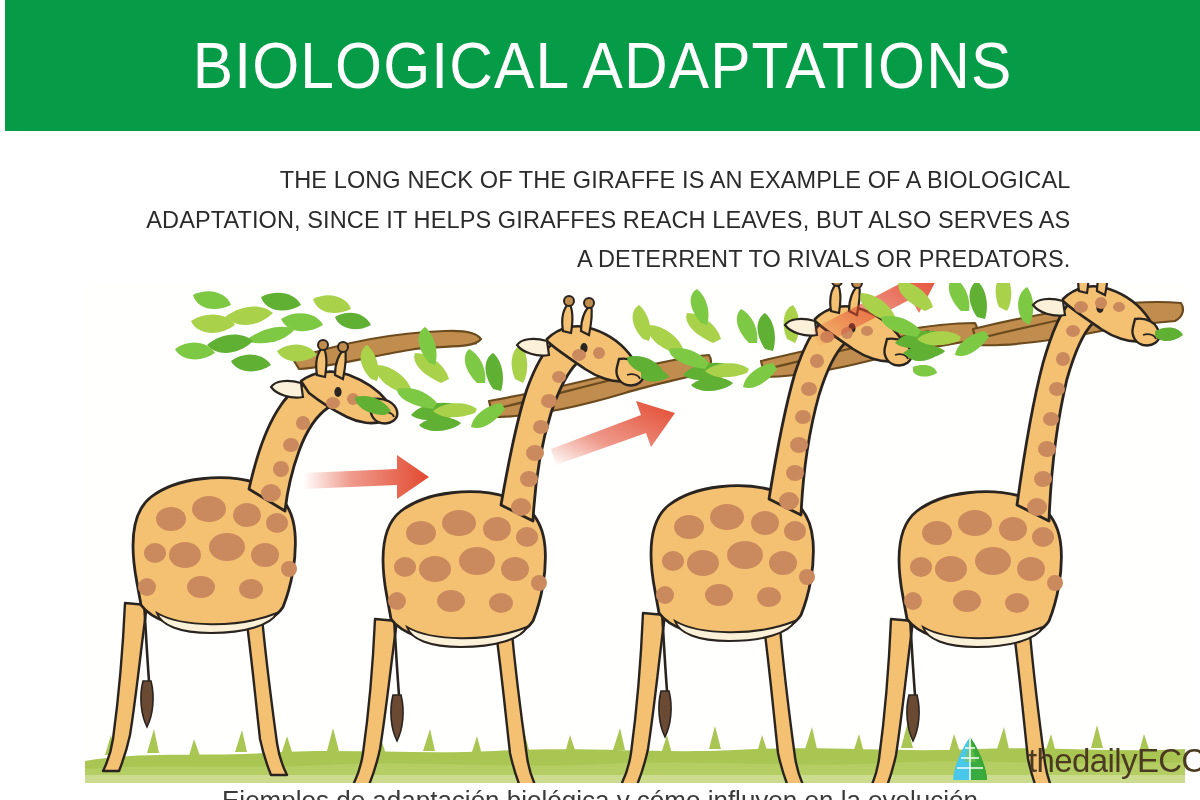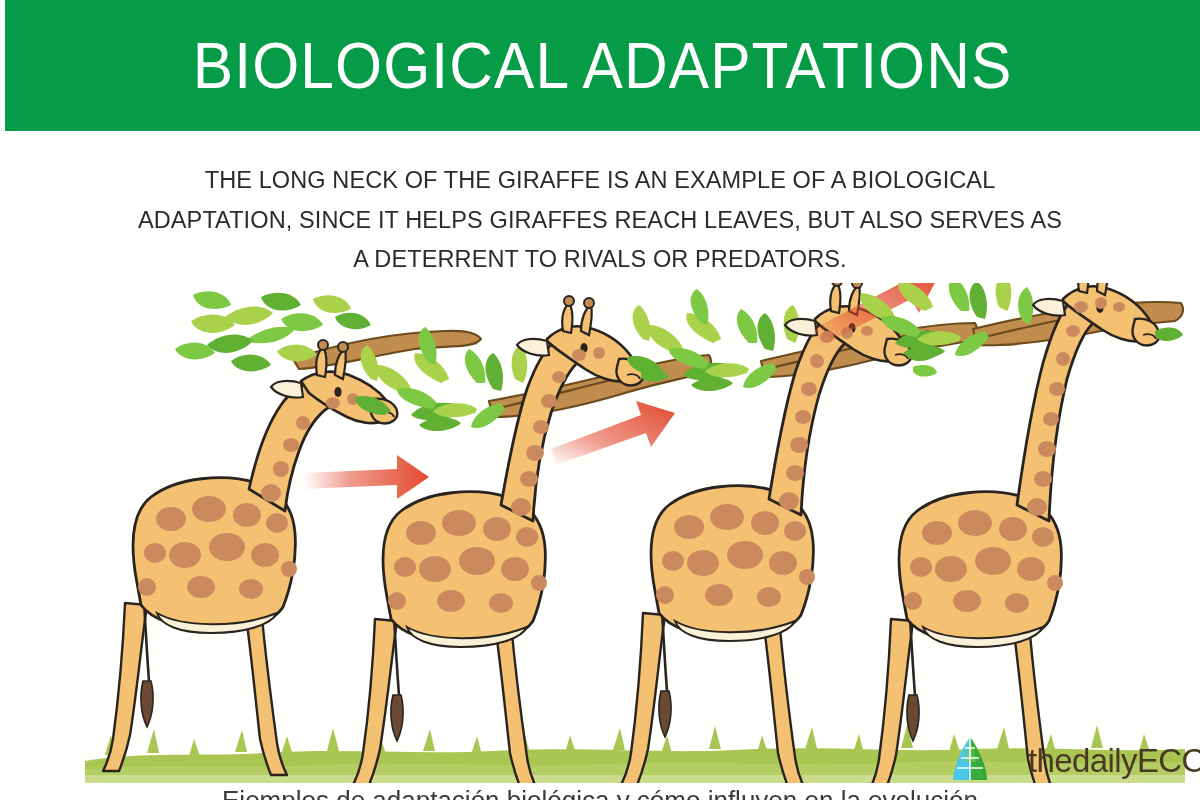--- a/index.html
+++ b/index.html
@@ -35,21 +35,21 @@
     line-height:1;
     transform:scaleX(0.93);
     white-space:nowrap;
   }
 
   
   #subtitle-block {
     position:absolute;
     left:110px; top:160px;
     width:980px;
-    text-align:center;
+    text-align:right;
   }
   #subtitle-text {
     color:#2b2b2b;
     font-family:"Liberation Sans Narrow","Liberation Sans", sans-serif;
     font-size:24.5px;
     font-weight:400;
     line-height:1.62;
     letter-spacing:0.1px;
     transform:scaleX(0.96);
   }

